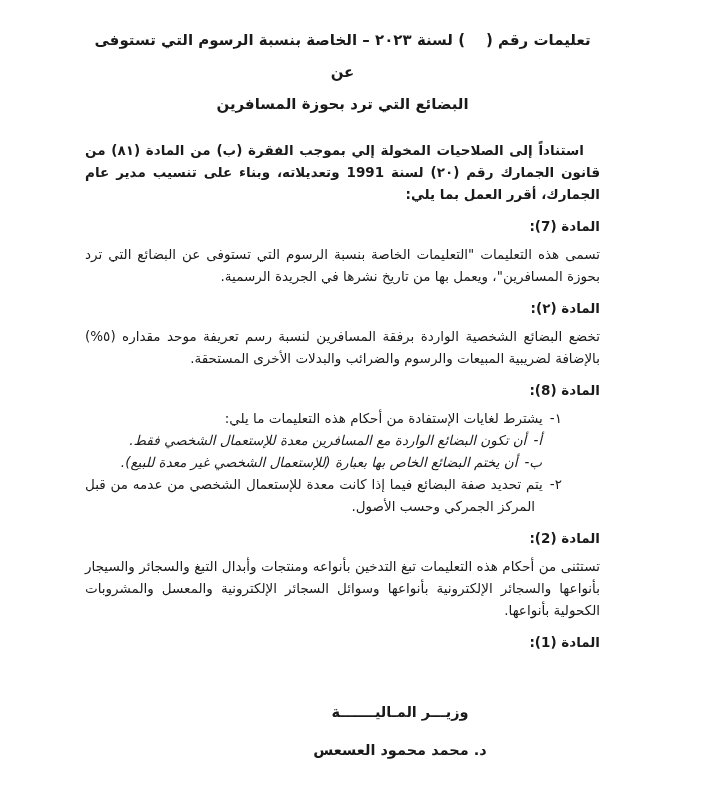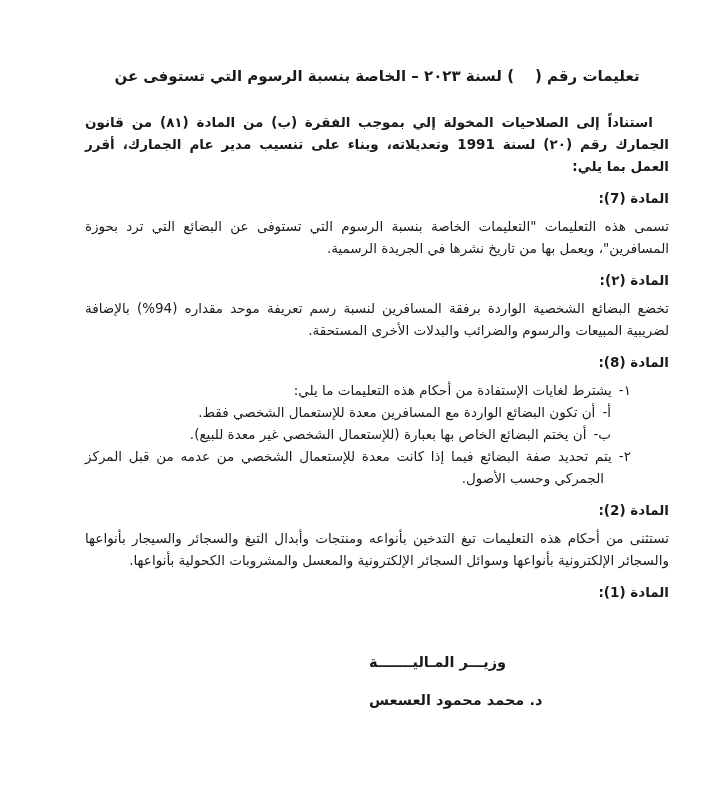--- a/index.html
+++ b/index.html
@@ -10,28 +10,27 @@
   html, body {
     width: 720px;
     height: 798px;
     background: var(--paper);
     overflow: hidden;
   }
   .page {
     direction: rtl;
     width: 720px;
     height: 746px;
-    padding: 24px 51px 20px 85px;
+    padding: 24px 120px 20px 85px;
     background: var(--paper);
     color: var(--ink);
     font-family: "DejaVu Sans", sans-serif;
     font-size: 13.5px;
     line-height: 22px;
     filter: blur(0.35px) contrast(1.02);
-    margin-top: 36px;
   }
   .doc-title {
     text-align: center;
     font-weight: bold;
     font-size: 15px;
     line-height: 32px;
     margin: 0 auto;
   }
   .preamble {
     margin-top: 19px;
@@ -51,55 +50,57 @@
   .li {
     text-align: justify;
   }
   .li.main {
     padding-right: 65px;
     text-indent: -27px;
   }
   .li.sub {
     padding-right: 85px;
     text-indent: -27px;
+    font-style: italic;
   }
   .li .marker {
     display: inline-block;
     text-indent: 0;
     margin-left: 7px;
   }
   .signature {
     margin-top: 48px;
     margin-right: 100px;
     width: 200px;
-    text-align: left;
+    text-align: center;
     font-weight: bold;
     font-size: 14.5px;
   }
   .sig-name { margin-top: 16px; }
 </style>
 </head>
 <body>
 
 <div class="page">
 
   <div class="doc-title">
     <div>تعليمات رقم (&nbsp;&nbsp;&nbsp;&nbsp;) لسنة ٢٠٢٣ – الخاصة بنسبة الرسوم التي تستوفى عن</div>
+    <div>البضائع التي ترد بحوزة المسافرين</div>
   </div>
 
   <p class="preamble">استناداً إلى الصلاحيات المخولة إلي بموجب الفقرة (ب) من المادة (٨١) من قانون الجمارك رقم (٢٠) لسنة 1991 وتعديلاته، وبناء على تنسيب مدير عام الجمارك، أقرر العمل بما يلي:</p>
 
   <div class="article">
     <div class="art-heading">المادة (7):</div>
     <p class="art-body">تسمى هذه التعليمات "التعليمات الخاصة بنسبة الرسوم التي تستوفى عن البضائع التي ترد بحوزة المسافرين"، ويعمل بها من تاريخ نشرها في الجريدة الرسمية.</p>
   </div>
 
   <div class="article">
     <div class="art-heading">المادة (٢):</div>
-    <p class="art-body">تخضع البضائع الشخصية الواردة برفقة المسافرين لنسبة رسم تعريفة موحد مقداره (94%) بالإضافة لضريبية المبيعات والرسوم والضرائب والبدلات الأخرى المستحقة.</p>
+    <p class="art-body">تخضع البضائع الشخصية الواردة برفقة المسافرين لنسبة رسم تعريفة موحد مقداره (٥%) بالإضافة لضريبية المبيعات والرسوم والضرائب والبدلات الأخرى المستحقة.</p>
   </div>
 
   <div class="article">
     <div class="art-heading">المادة (8):</div>
     <div class="art-list">
       <div class="li main">
         <span class="marker">١-</span><span>يشترط لغايات الإستفادة من أحكام هذه التعليمات ما يلي:</span>
       </div>
       <div class="li sub">
         <span class="marker">أ-</span><span>أن تكون البضائع الواردة مع المسافرين معدة للإستعمال الشخصي فقط.</span>

